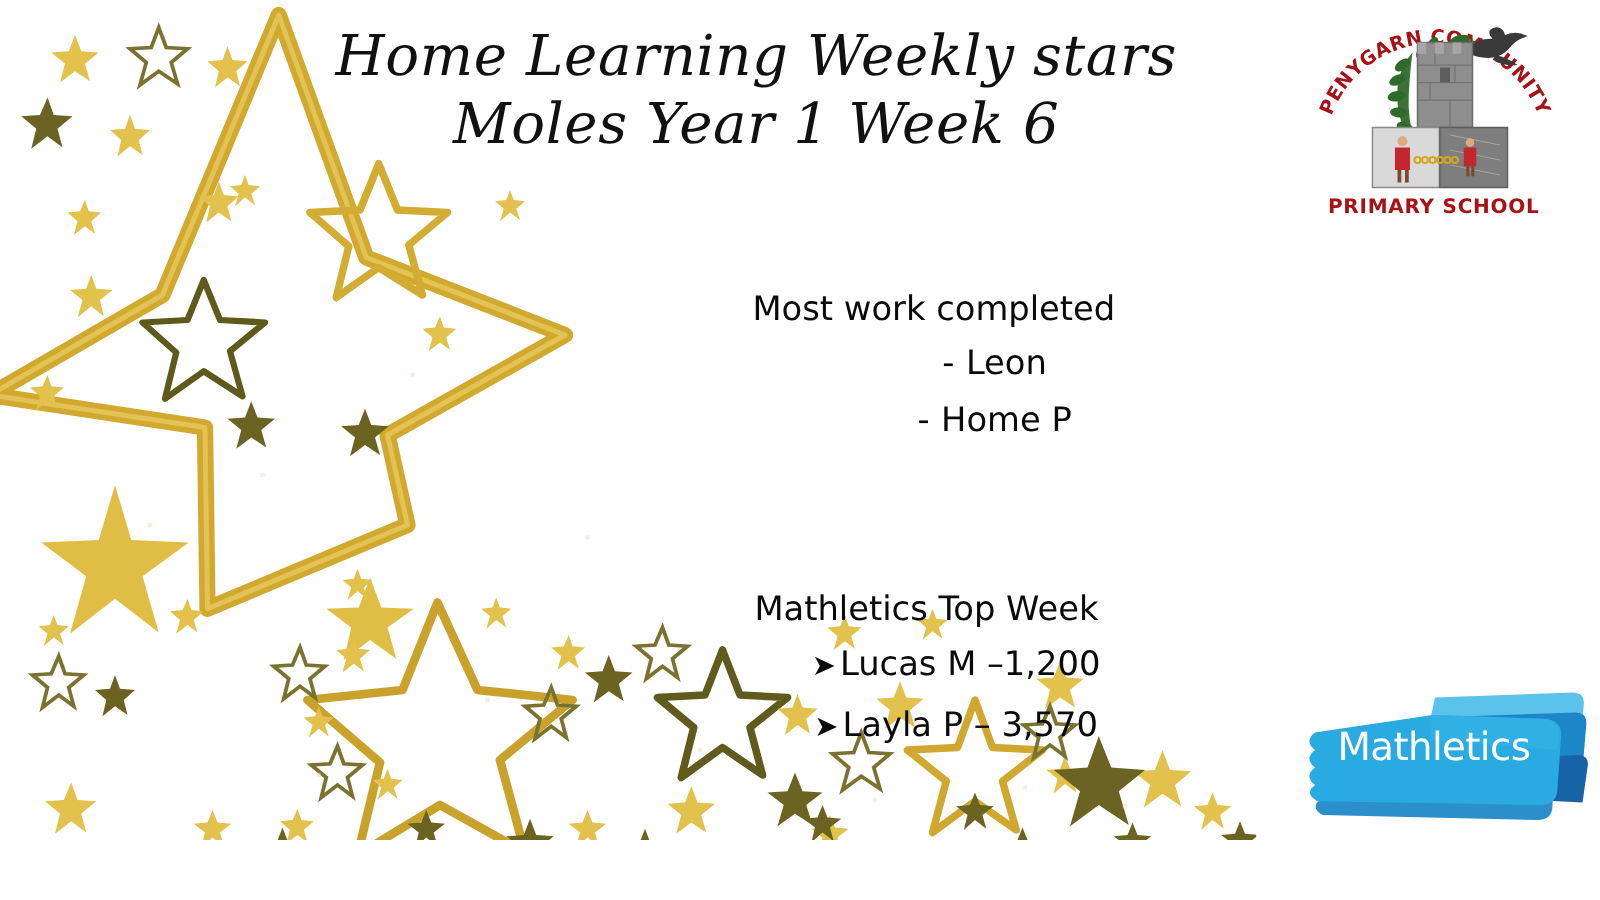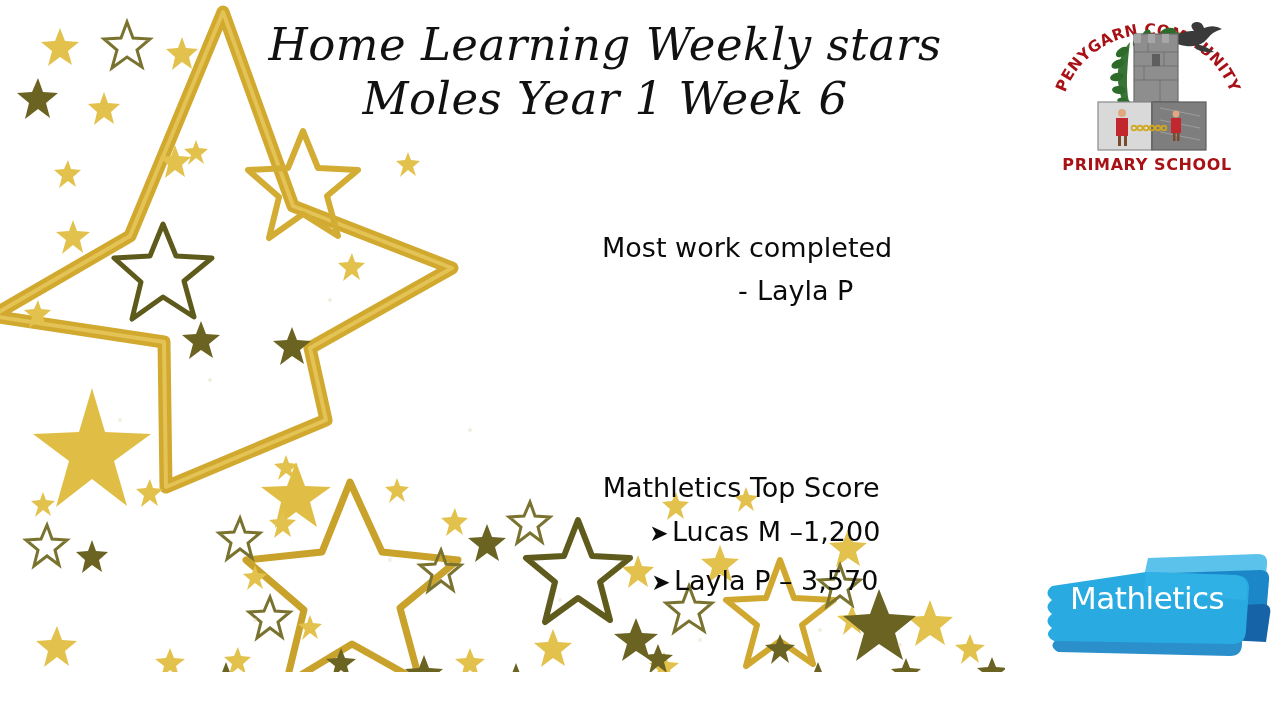--- a/index.html
+++ b/index.html
@@ -239,26 +239,29 @@
   </div>
 
   <div id="title-block">
     <div class="title-line l1">Home Learning Weekly stars</div>
     <div class="title-line l2">Moles Year 1 Week 6</div>
   </div>
 
   <div id="block-work" class="text-block">
     <div class="block-heading">Most work completed</div>
     <div class="dash-line">
-      <span class="dash">-</span><span>Layla P</span>
+      <span class="dash">-</span><span>Leon</span>
     </div>
+    <div class="dash-line">
+      <span class="dash">-</span><span>Home P</span>
+    </div>
   </div>
 
   <div id="block-math" class="text-block">
-    <div class="block-heading">Mathletics Top Score</div>
+    <div class="block-heading">Mathletics Top Week</div>
     <div class="arrow-line">
       <span class="arrow">➤</span><span>Lucas M –1,200</span>
     </div>
     <div class="arrow-line">
       <span class="arrow">➤</span><span>Layla P – 3,570</span>
     </div>
   </div>
 
   <div id="school-logo">
     <svg viewBox="0 0 198 172" xmlns="http://www.w3.org/2000/svg">

